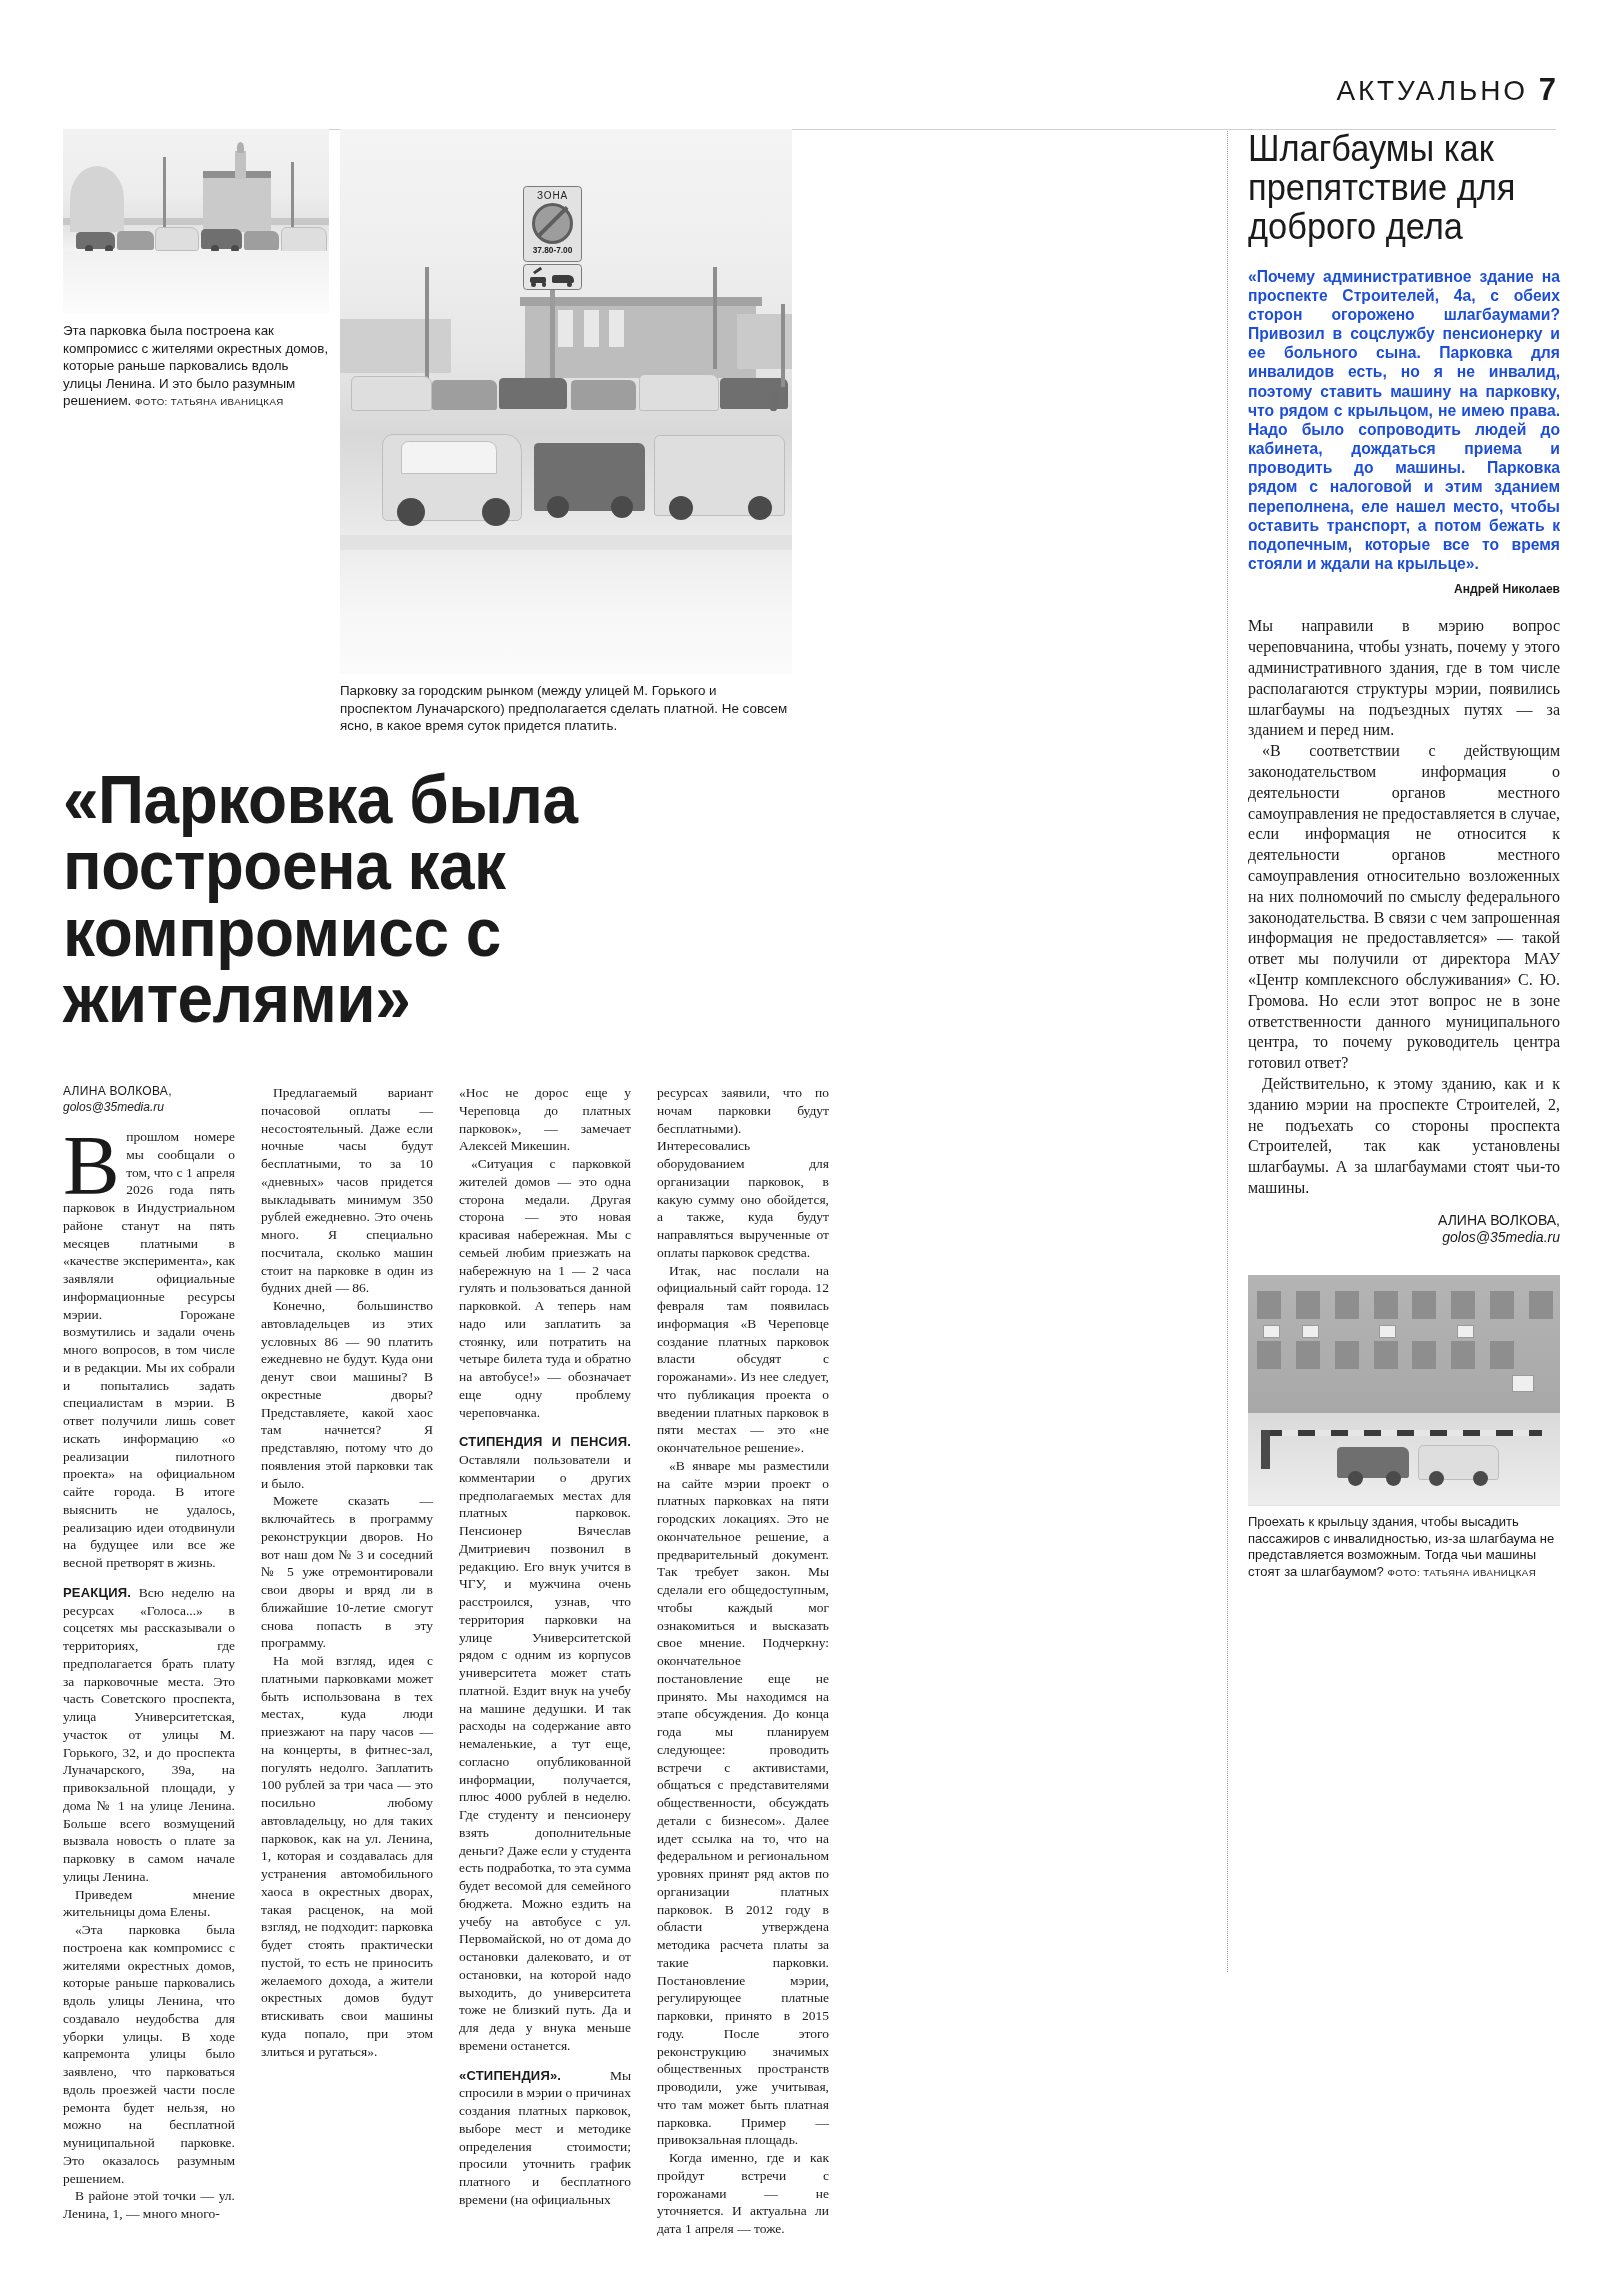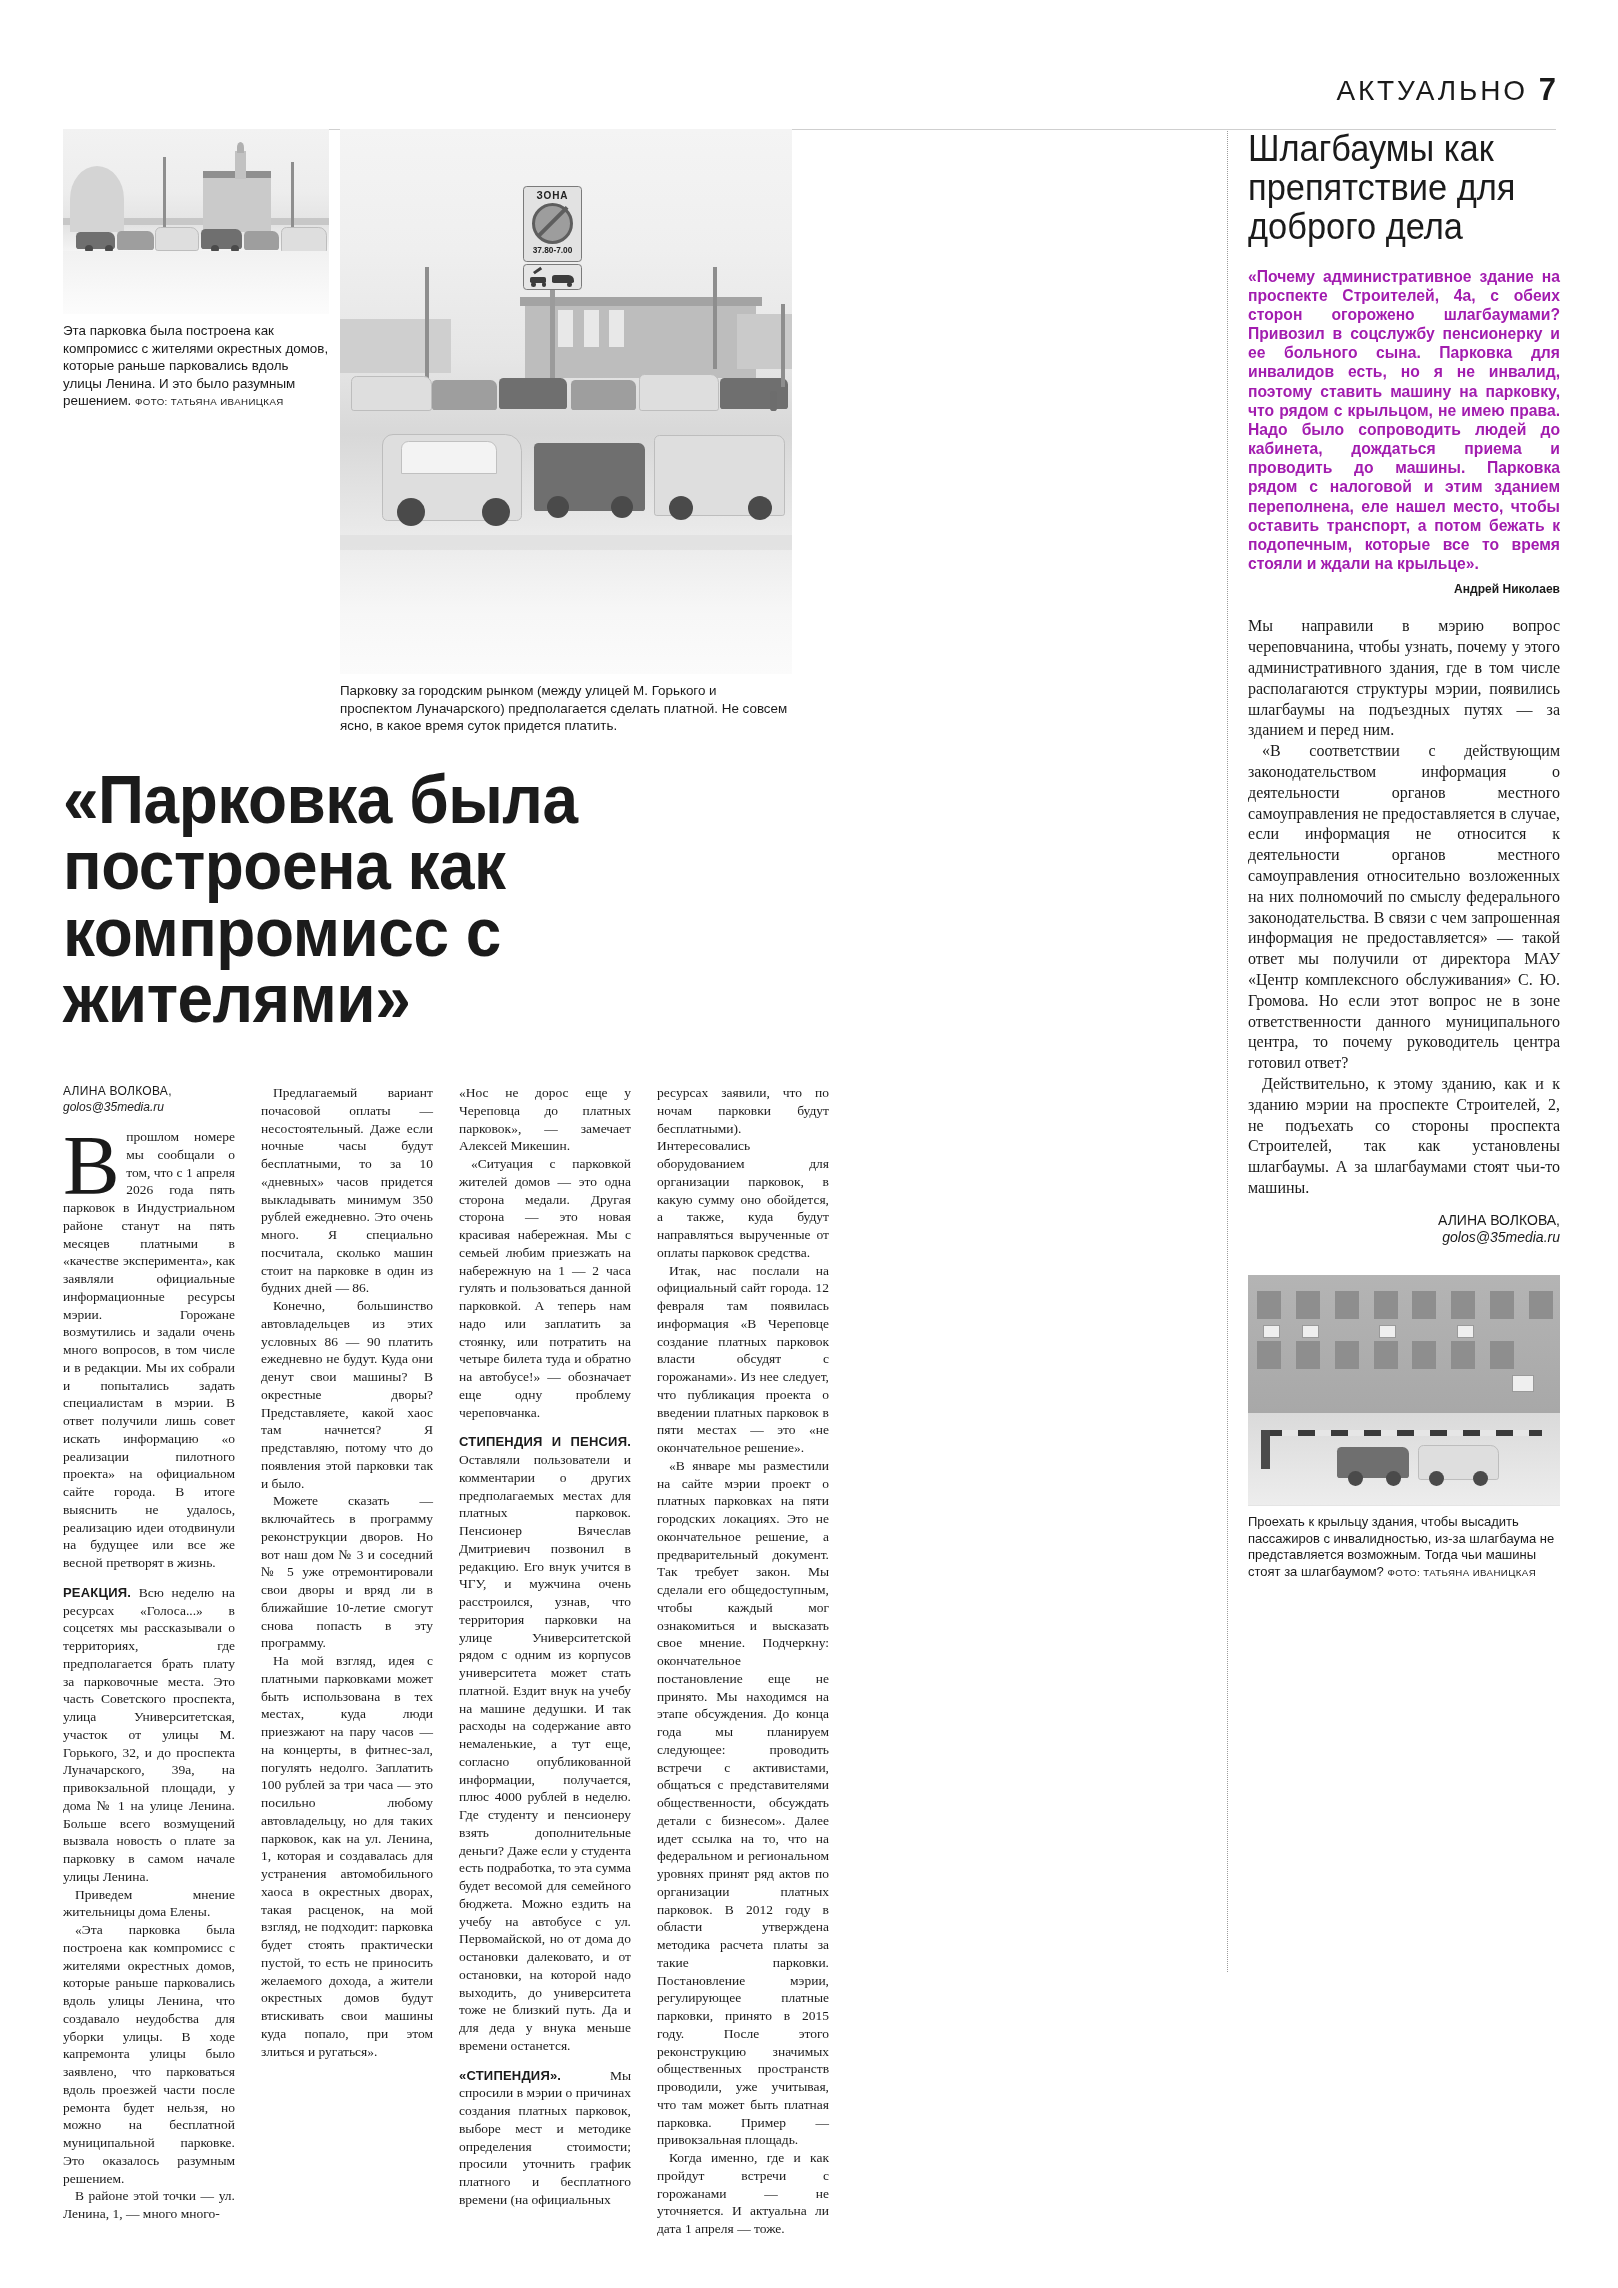--- a/index.html
+++ b/index.html
@@ -63,21 +63,21 @@
   .pole{position:absolute;background:#8e8e8e;}
   .church{position:absolute;background:#cacaca;}
   .roofline{position:absolute;background:#8f8f8f;}
 
   .signpost{position:absolute;}
   .signmain{
     width:57px;height:74px;background:#e2e2e2;border:1.8px solid #7a7a7a;border-radius:3.7px;
     display:flex;flex-direction:column;align-items:center;justify-content:flex-start;
     font-family:"Liberation Sans", sans-serif;color:#222;
   }
-  .signmain .zn{font-size:10px;font-weight:700;letter-spacing:0.9px;margin-top:2.8px;}
+  .signmain .zn{font-size:10px;font-weight:400;letter-spacing:0.9px;margin-top:2.8px;}
   .nostop{
     width:35px;height:35px;border-radius:50%;border:3.7px solid #5e5e5e;background:#9d9d9d;
     margin-top:1.8px;position:relative;
   }
   .nostop:after{
     content:"";position:absolute;left:-2.8px;top:14px;width:41px;height:3.7px;background:#5e5e5e;
     transform:rotate(-45deg);
   }
   .signmain .hrs{font-size:8.3px;font-weight:700;margin-top:1.8px;}
   .signsub{
@@ -152,21 +152,21 @@
     font-family:"Liberation Sans", sans-serif;
     font-weight:400;
     font-size:37px;line-height:1.06;
     color:#1b1b1b;
     transform:scaleX(0.93);transform-origin:left top;
     margin-bottom:20px;
   }
   .railquote{
     font-family:"Liberation Sans", sans-serif;
     font-weight:700;font-size:15.7px;line-height:1.22;
-    text-align:justify;hyphens:auto;color:#a21caf;
+    text-align:justify;hyphens:auto;color:#1d4ed8;
   }
   .railattr{
     font-family:"Liberation Sans Narrow","Liberation Sans", sans-serif;
     font-weight:700;font-size:13.4px;text-align:right;margin-top:8.3px;
     transform:scaleX(0.9);transform-origin:right top;
   }
   .railbody{
     font-size:16px;line-height:1.3;text-align:justify;hyphens:auto;margin-top:20px;
   }
   .railbody p{margin:0;text-indent:14px;}

